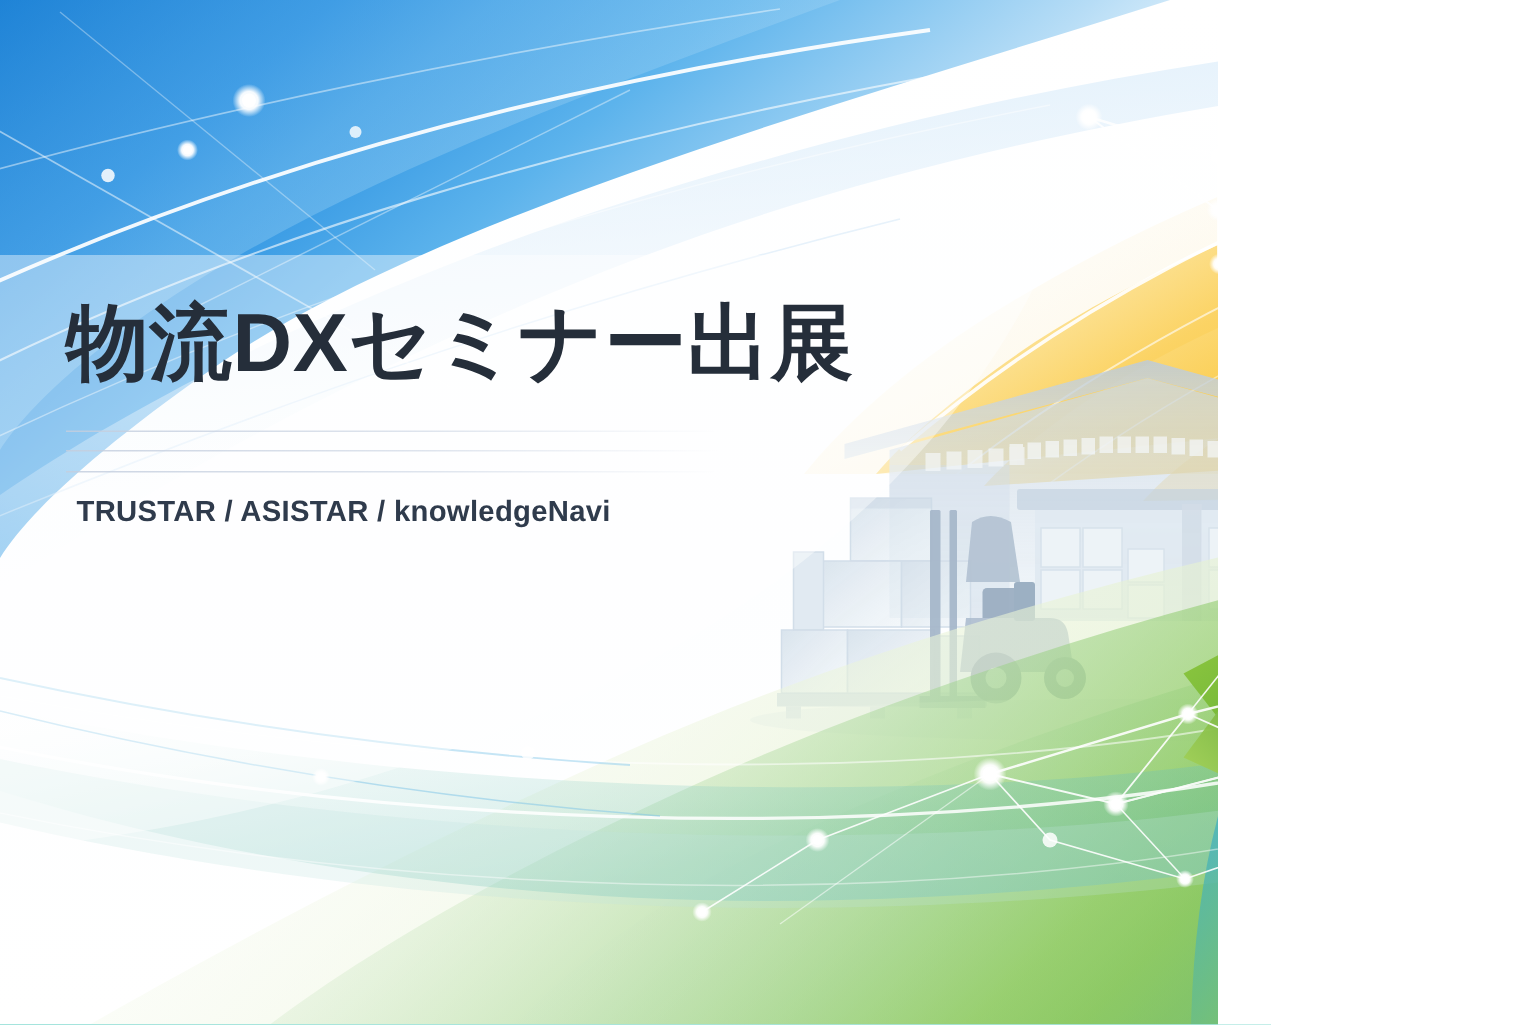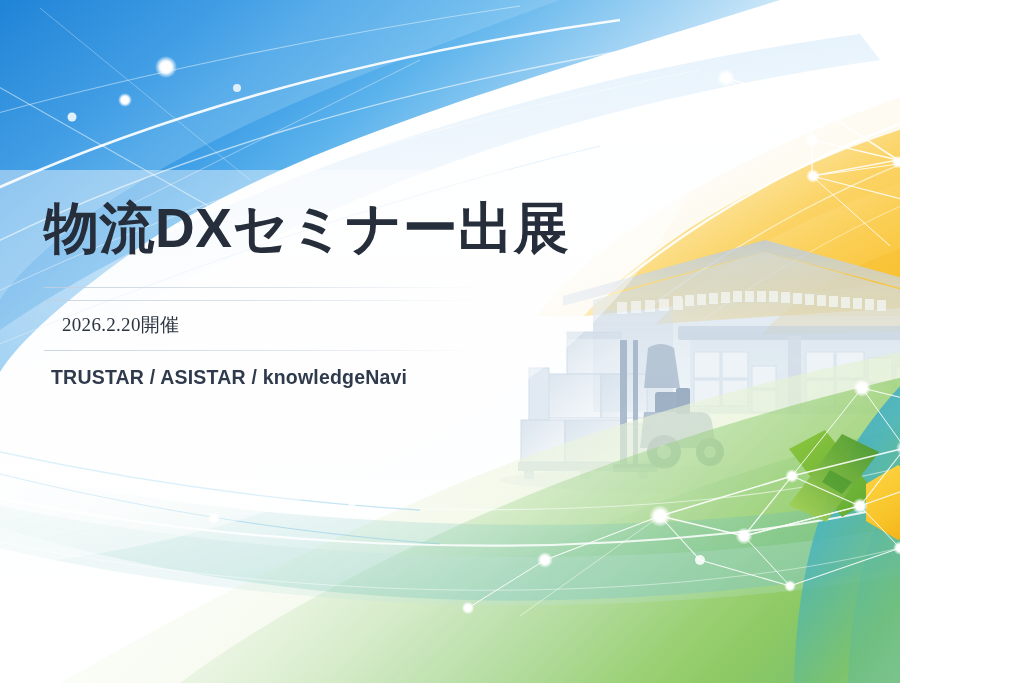--- a/index.html
+++ b/index.html
@@ -7,21 +7,21 @@
     margin: 0;
     padding: 0;
     background: #ffffff;
   }
   body {
     font-family: "Liberation Sans", "DejaVu Sans", sans-serif;
   }
 
   #slide {
     position: relative;
-    width: 900px;
+    width: 812px;
     height: 683px;
     overflow: hidden;
     background: #14b8a6;
   }
 
   
   .layer {
     position: absolute;
     inset: 0;
     width: 1024px;
@@ -449,20 +449,19 @@
   </svg>
 
   <div class="text-block">
     <h1 class="title">物流DXセミナー出展</h1>
 
     <div class="rule rule-1"></div>
 
 
     <div class="rule rule-2"></div>
 
-    <p class="date">2026.2.20開催</p>
 
     <div class="rule rule-3"></div>
 
     <p class="brands">TRUSTAR / ASISTAR / knowledgeNavi</p>
   </div>
 
 </div>
 
 </body></html>

